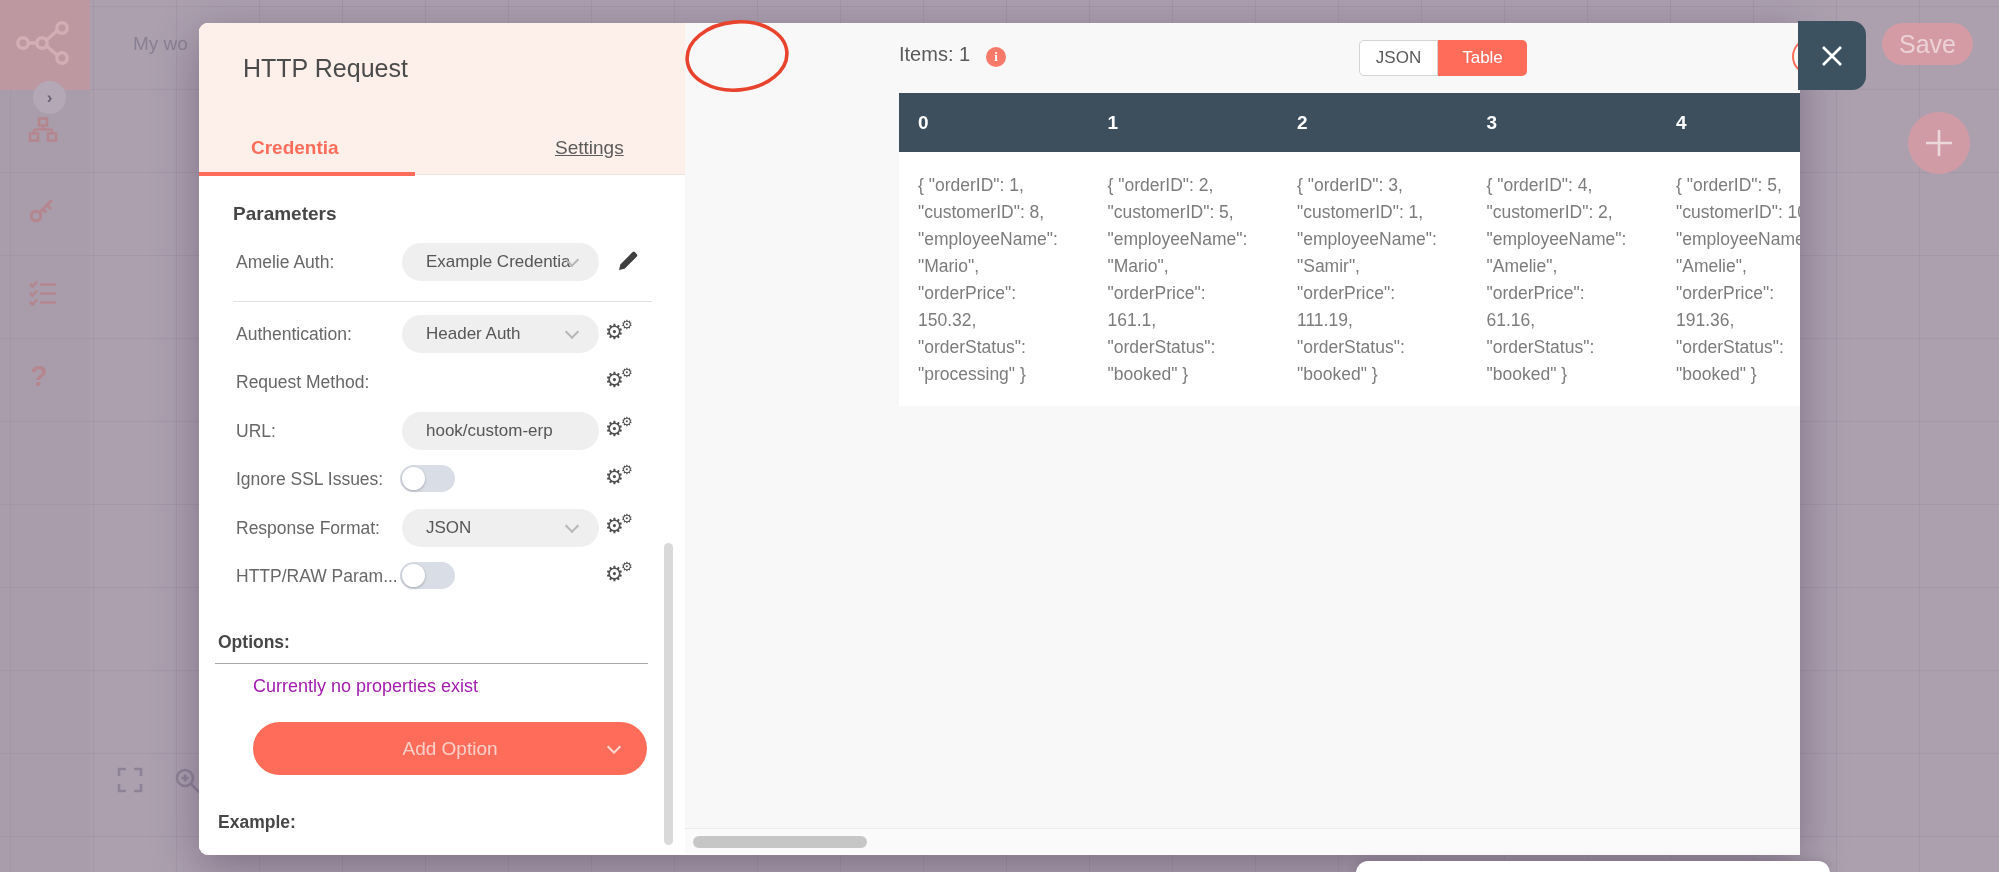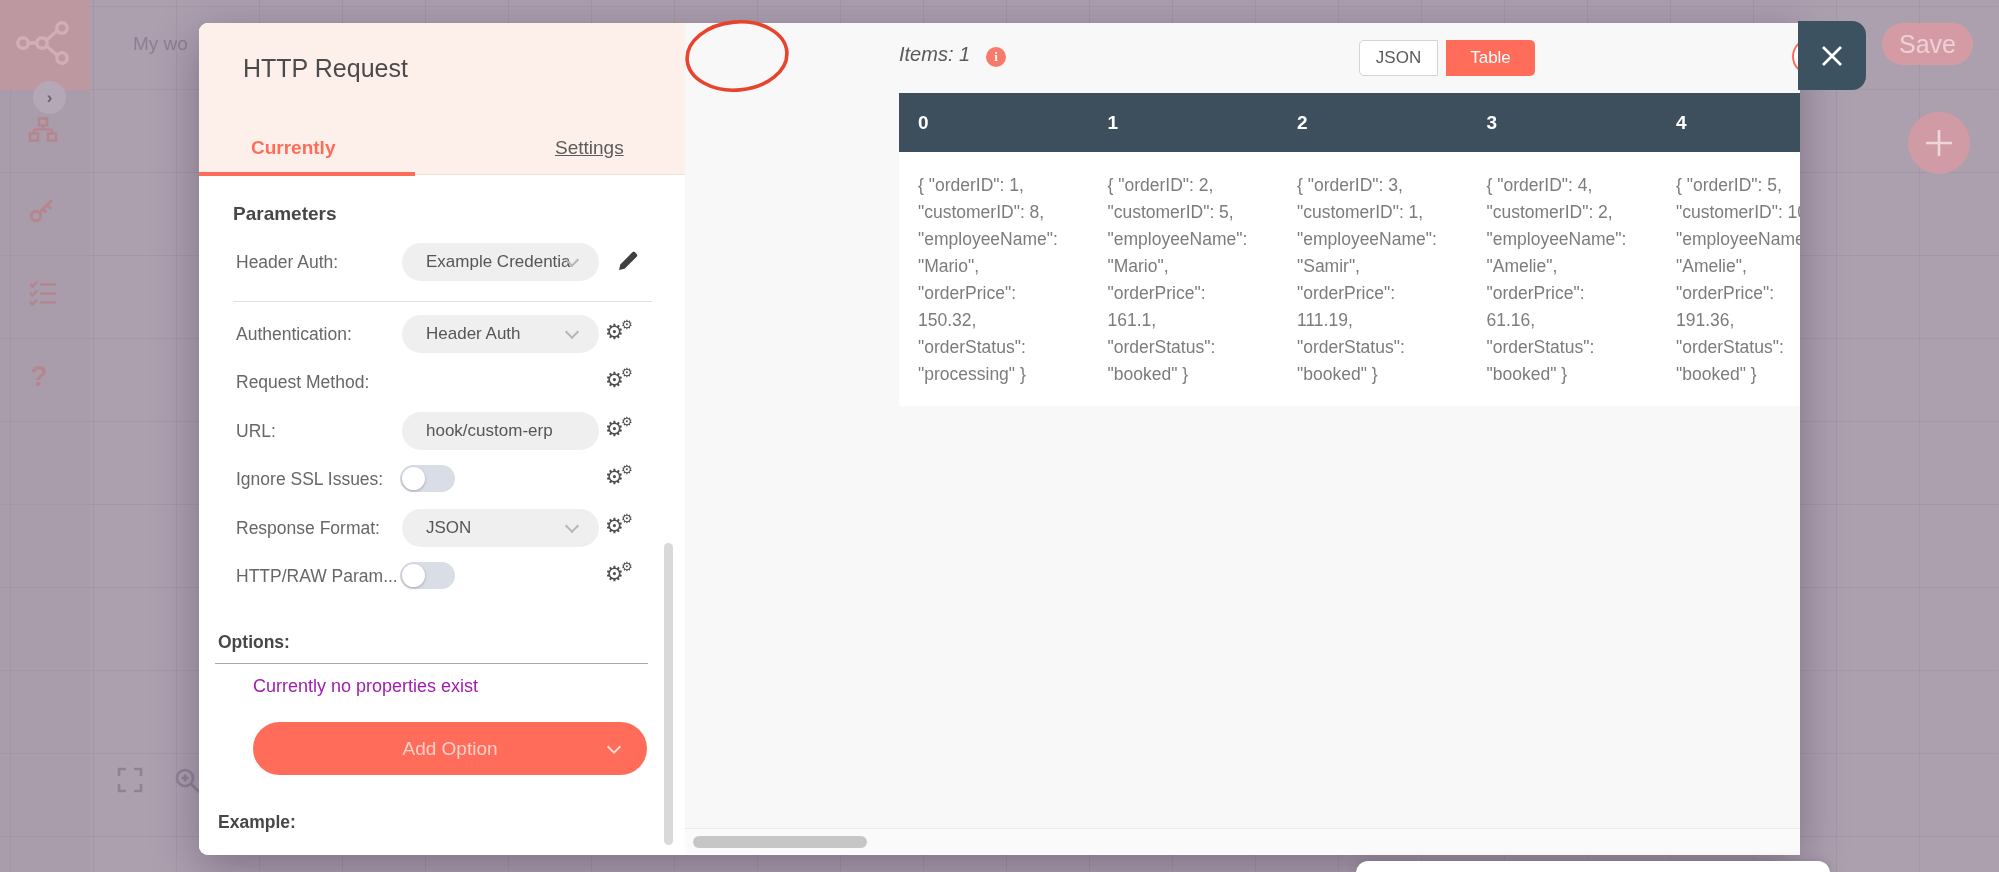--- a/index.html
+++ b/index.html
@@ -62,27 +62,27 @@
   .pencil { position:absolute; left:417px; cursor:pointer; }
 
   .add-option { position:absolute; left:54px; top:699px; width:394px; height:53px; border-radius:27px;
     background:#ff6d5a; color:rgba(255,255,255,0.68); font-size:19px; display:flex; align-items:center;
     justify-content:center; cursor:pointer; }
   .add-option .chev { position:absolute; right:28px; border-color:rgba(255,255,255,0.75); }
   .lp-scroll { position:absolute; left:465px; top:520px; width:9px; height:302px; border-radius:5px; background:#d9d9d9; }
 
   
   .right-panel { position:absolute; left:486px; top:0; width:1115px; height:832px; background:#f8f8f8; overflow:hidden; }
-  .items-label { position:absolute; left:214px; top:20px; font-size:20px; color:#5a5a5a;font-style:italic; }
+  .items-label { position:absolute; left:214px; top:20px; font-size:20px; color:#5a5a5a; }
   .info-dot { position:absolute; left:301px; top:24px; width:20px; height:20px; border-radius:50%; background:#f87a6a;
     color:#fff; font-size:13px; font-weight:bold; display:flex; align-items:center; justify-content:center; font-family:"Liberation Serif",serif; cursor:pointer; }
   .seg { position:absolute; top:17px; height:36px; display:flex; align-items:center; justify-content:center;
     font-size:17px; cursor:pointer; }
   .seg-json { left:674px; width:79px; background:#fff; border:1px solid #d4d4d4; border-radius:5px 0 0 5px; color:#5a5a5a; }
-  .seg-table { left:753px; width:89px; background:#ff6d5a; border-radius:0 5px 5px 0; color:#fff;margin-left:8px; }
+  .seg-table { left:753px; width:89px; background:#ff6d5a; border-radius:0 5px 5px 0; color:#fff; }
   .exec-btn { position:absolute; left:1107px; top:15px; width:195px; height:37px; border-radius:19px; background:#fff;
     border:2px solid #ff6d5a; display:flex; align-items:center; justify-content:center; gap:10px; cursor:pointer; }
 
   .table-wrap { position:absolute; left:214px; top:70px; width:901px; height:328px; overflow:hidden; }
   .thead { display:grid; grid-template-columns:repeat(6,189.5px); width:1137px; height:59px; background:#3d4f5d; }
   .thead div { color:#fff; font-size:19px; font-weight:bold; padding-left:19px; display:flex; align-items:center; }
   .tbody { display:grid; grid-template-columns:repeat(6,189.5px); width:1137px; background:#fff; min-height:248px; }
   .tbody div { padding:20px 16px 18px 19px; font-size:17.5px; color:#7c7c7c; line-height:27px; white-space:pre-line; }
 
   .hscroll-track { position:absolute; left:0; top:805px; width:1115px; height:27px; background:#fafafa; border-top:1px solid #ececec; }
@@ -167,28 +167,28 @@
           <path d="M18 18 L26 26 M12 8.5v7 M8.5 12h7"></path>
       </g>
     </svg>
   </span>
 
   <div class="modal">
 
     <div class="left-panel">
       <div class="lp-header">
         <div class="lp-title">HTTP Request</div>
-        <div class="tab tab-params">Currently</div>
+        <div class="tab tab-params">Credentia</div>
         <div class="tab tab-settings">Settings</div>
         <div class="tab-underline"></div>
       </div>
 
       <div class="sec-head" style="left:34px;top:180px">Parameters</div>
 
-      <span class="fld-label" style="left:37px;top:229px">Header Auth:</span>
+      <span class="fld-label" style="left:37px;top:229px">Amelie Auth:</span>
       <div class="pill" style="top:220px">
         <span>Example Credentia</span>
         <span class="chev"></span>
       </div>
       <span class="pencil" style="top:226px">
         <svg width="24" height="24" viewBox="0 0 24 24">
           <path d="M20.9 5.2 18.8 3.1c-.6-.6-1.6-.6-2.2 0L4.3 15.4 3 21l5.6-1.3L20.9 7.4c.6-.6.6-1.6 0-2.2z" fill="#3f3f3f"></path>
         </svg>
       </span>
 

